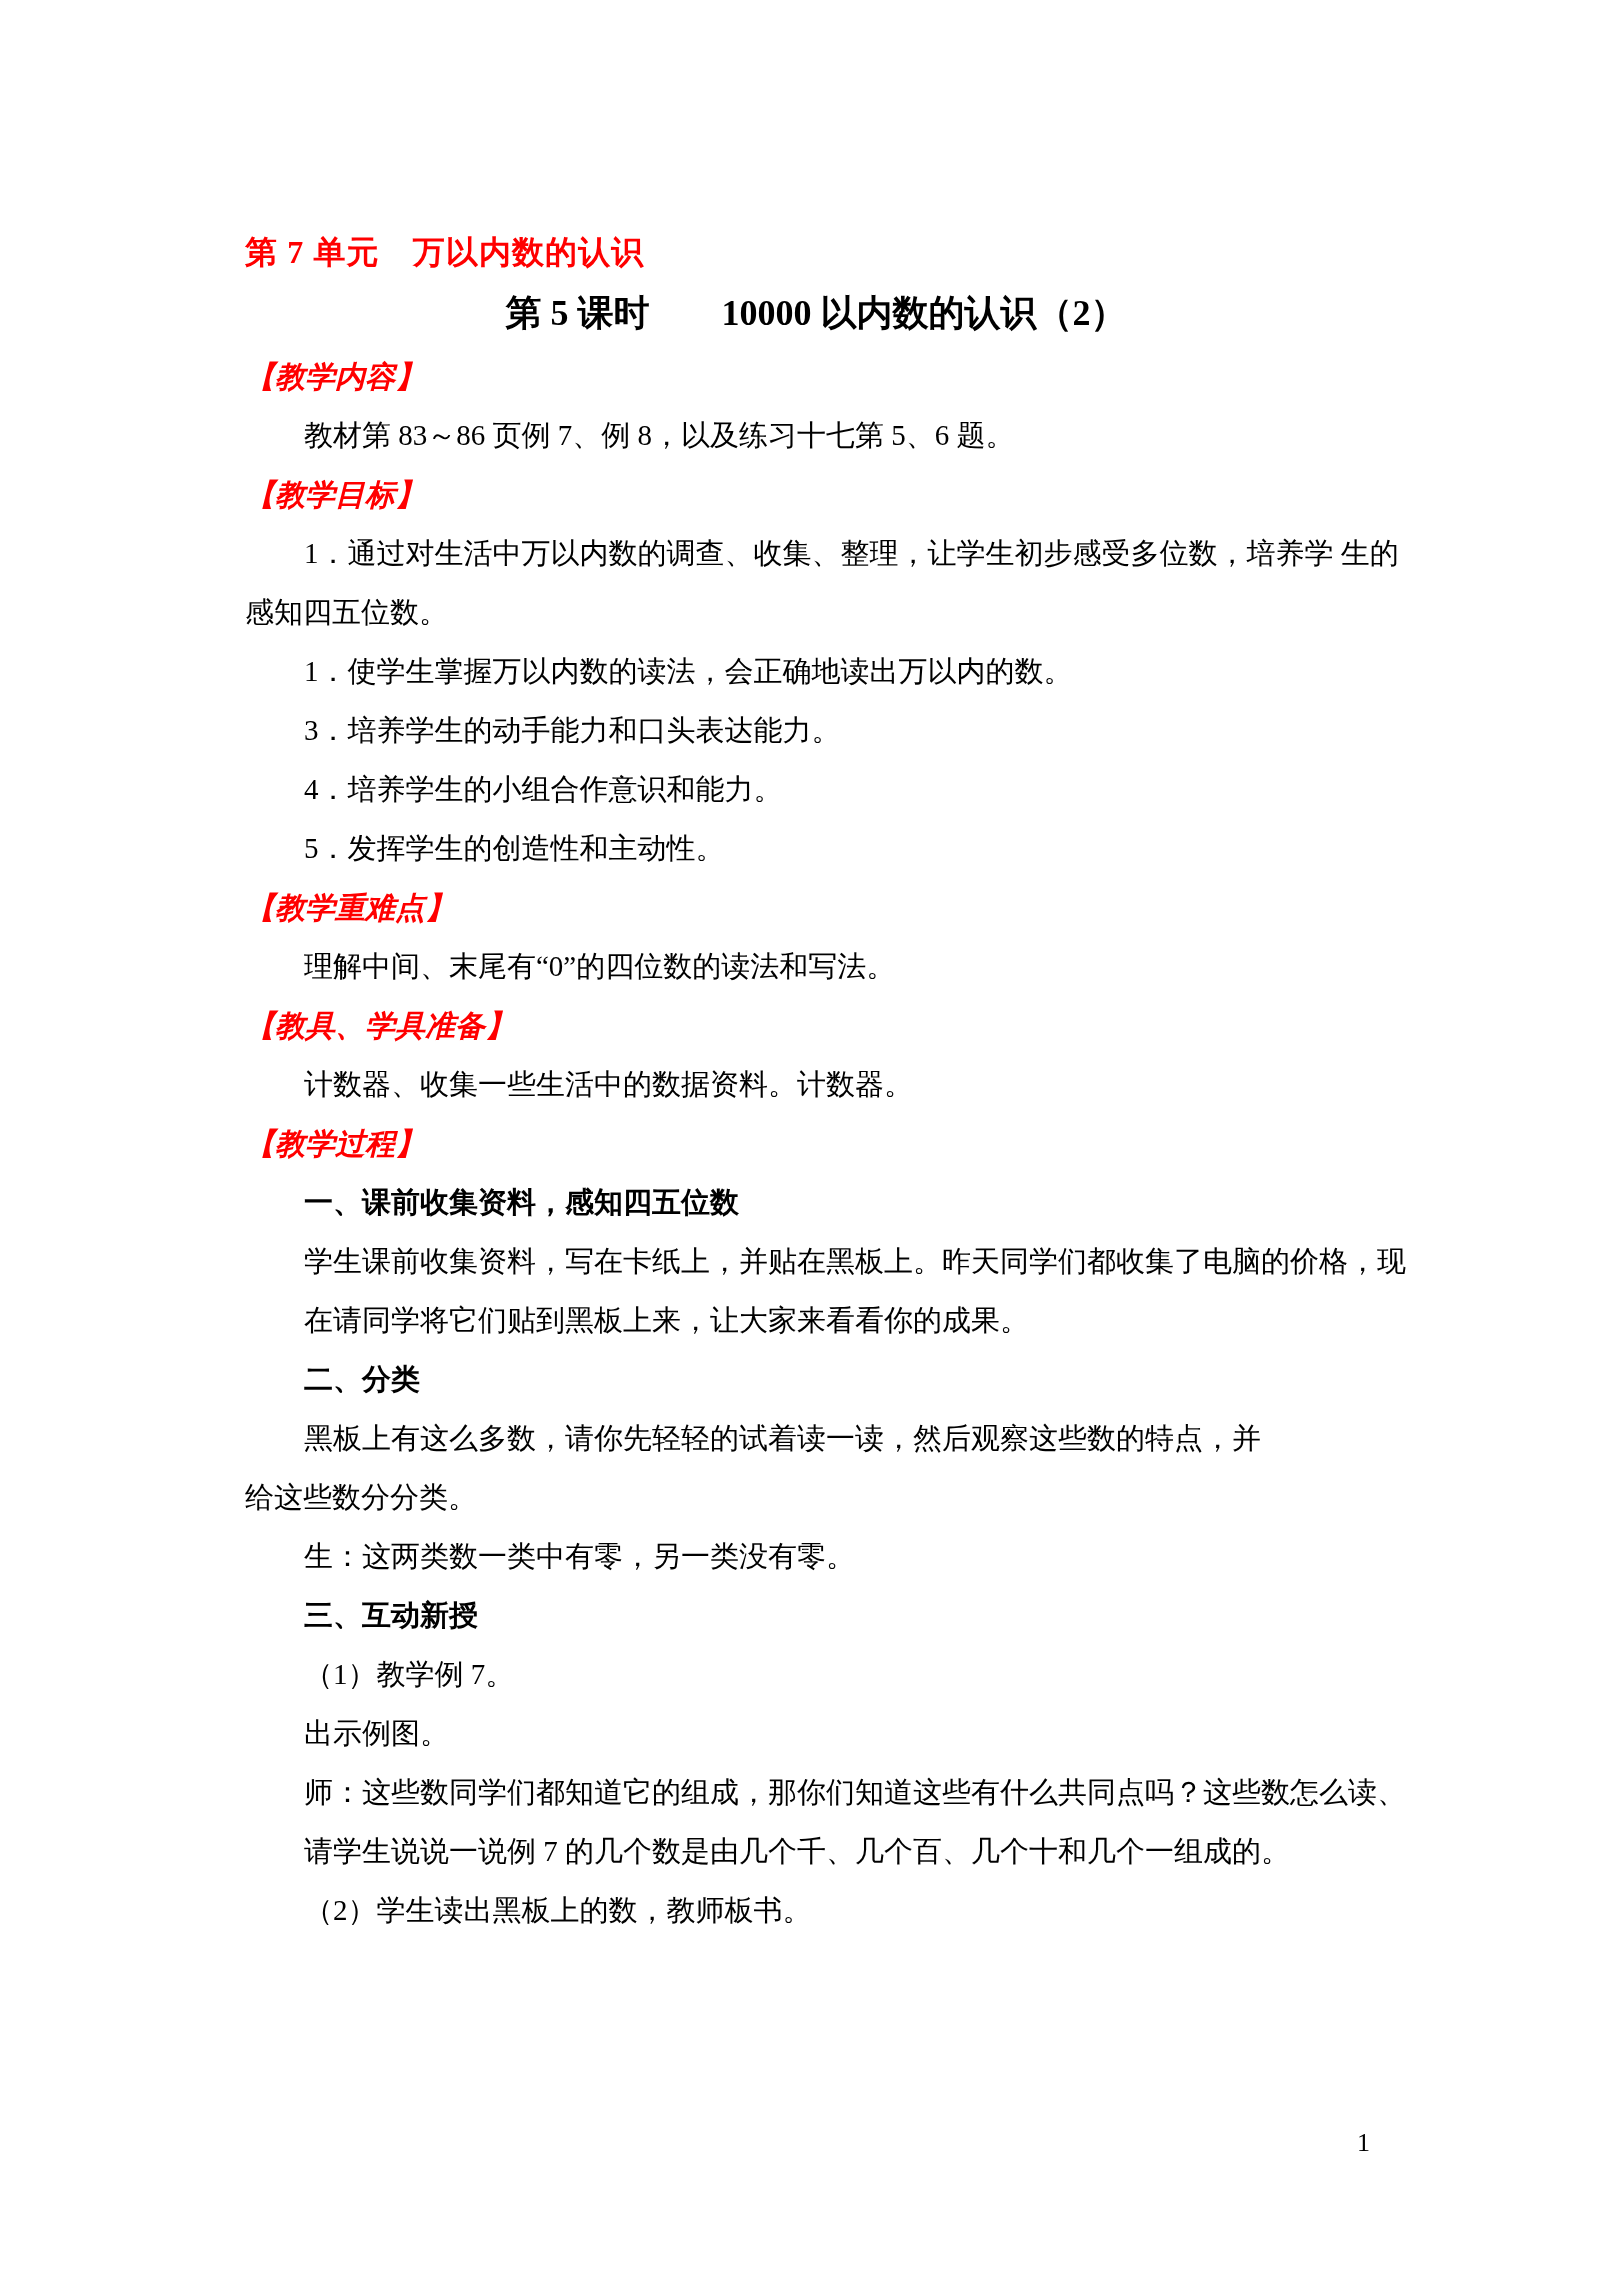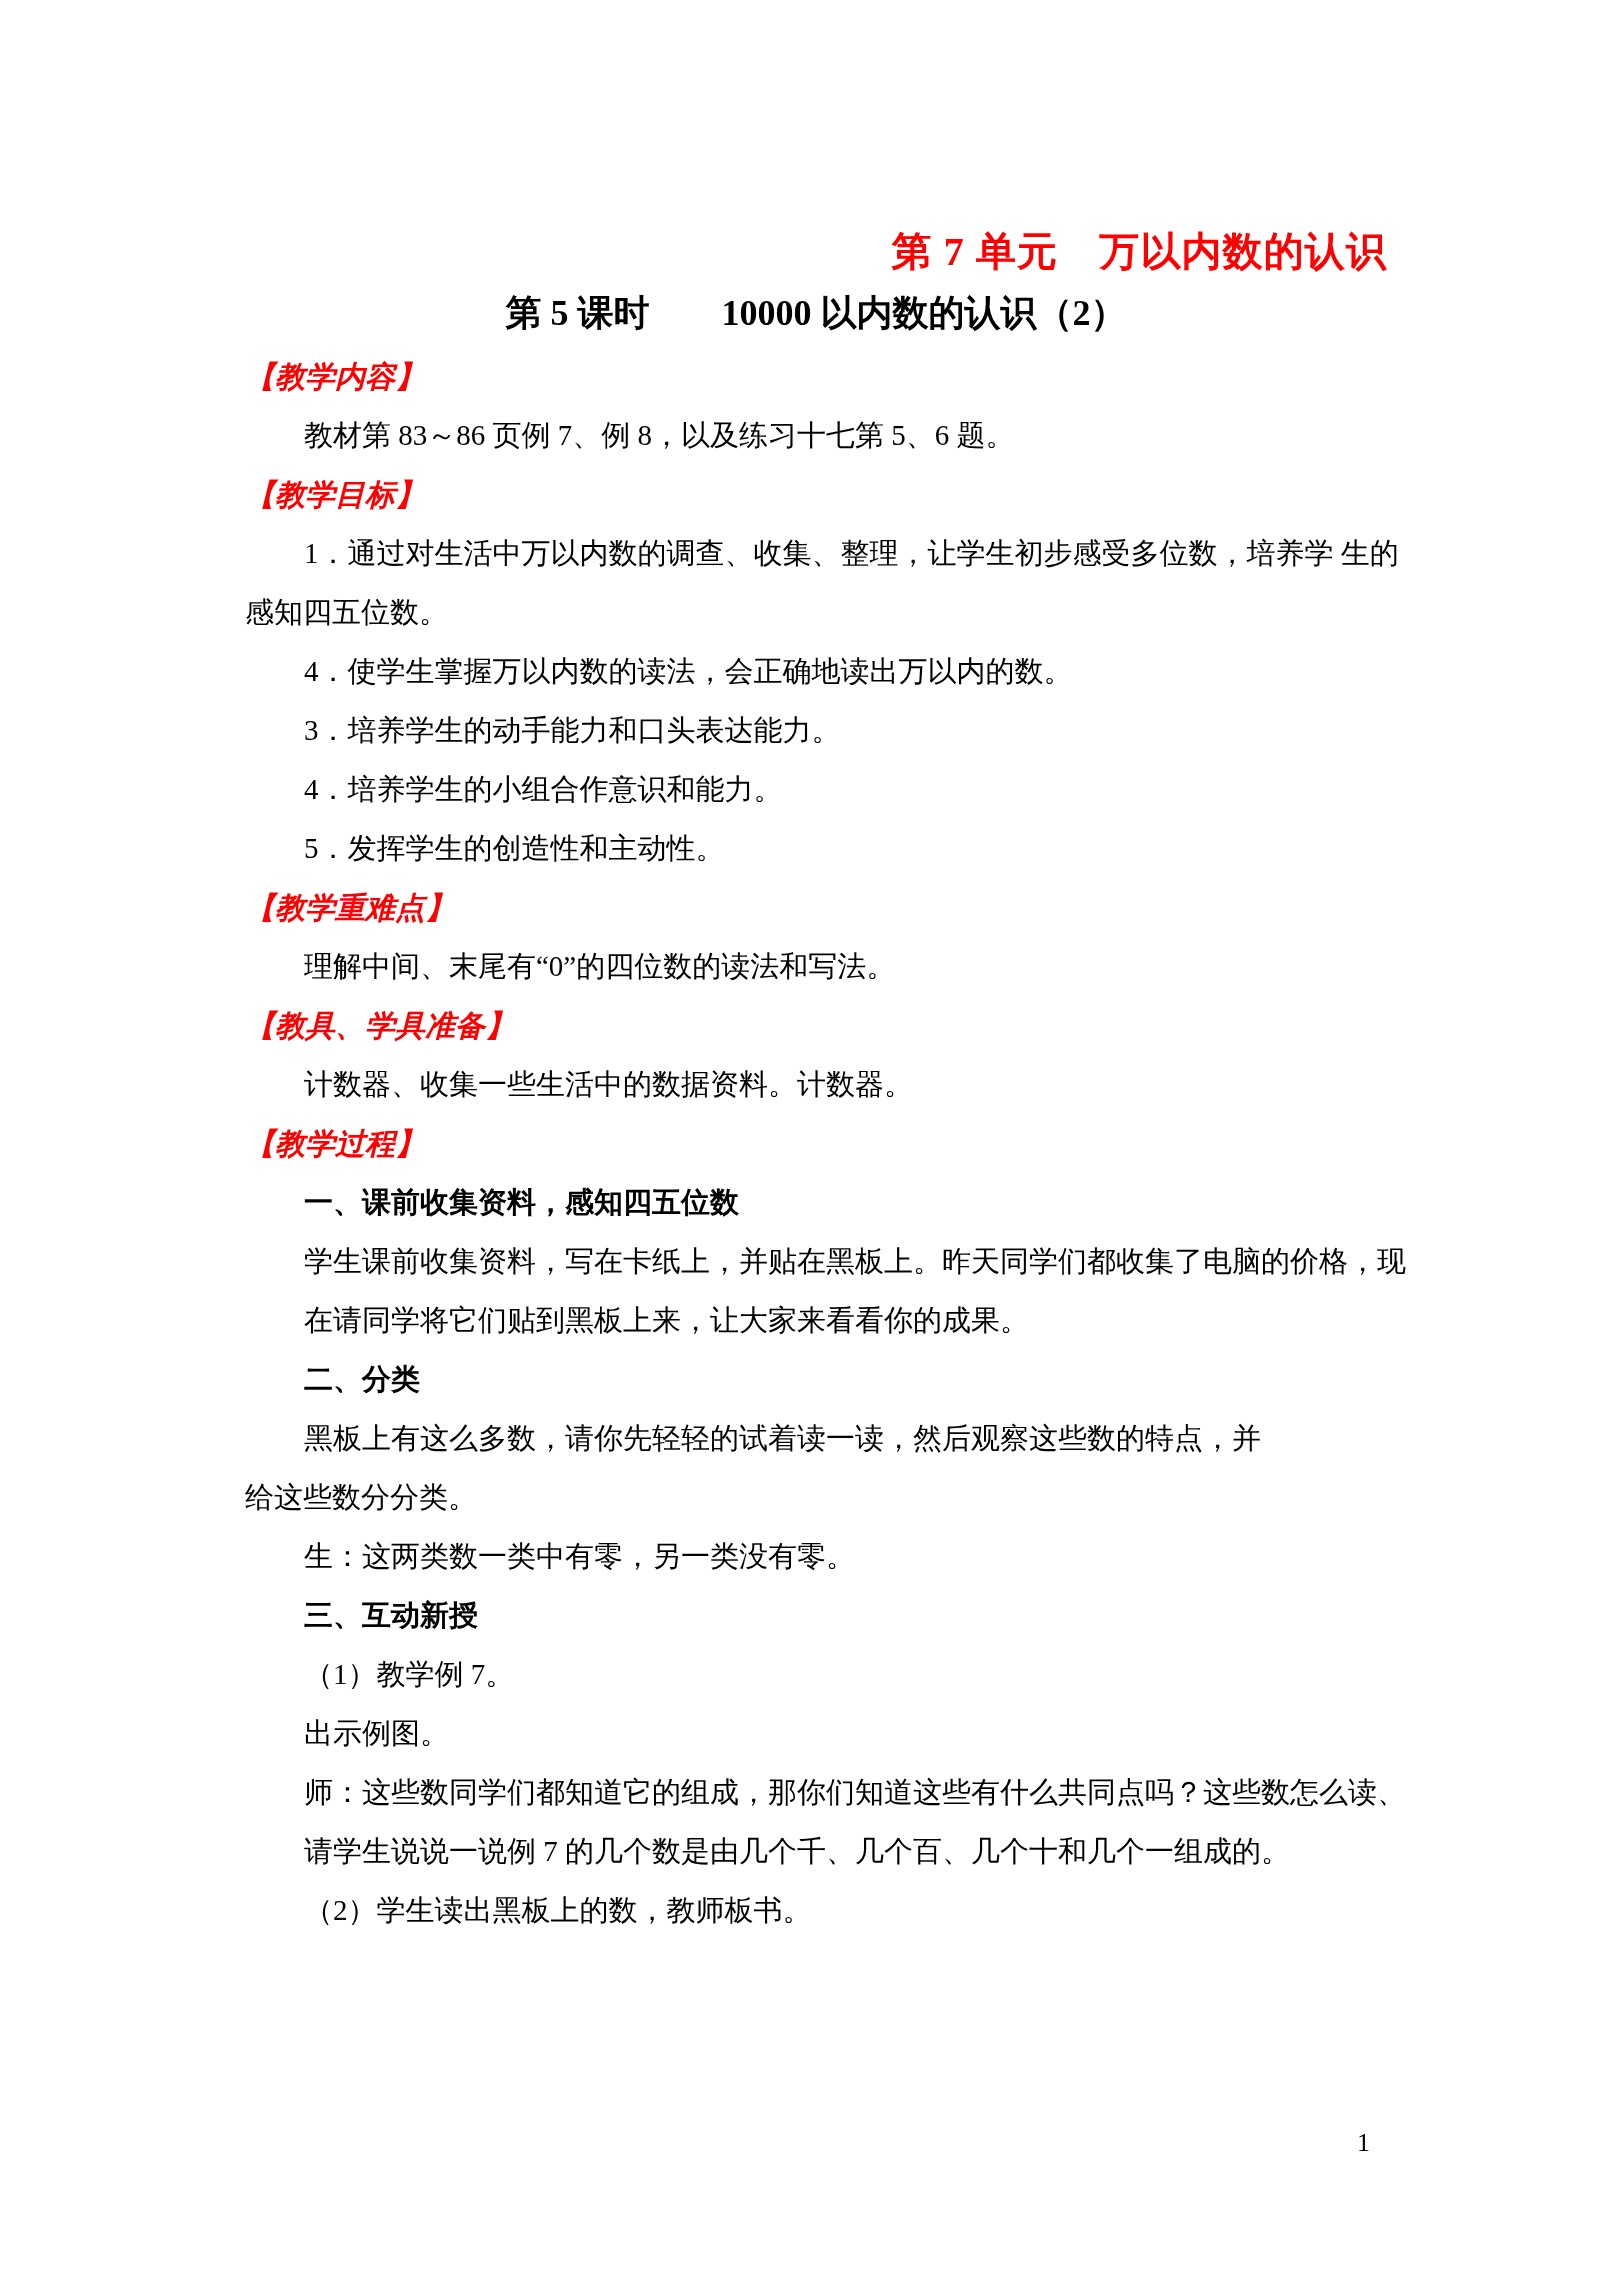--- a/index.html
+++ b/index.html
@@ -7,25 +7,25 @@
     position:relative;
     width:1623px;
     height:2295px;
     background:#ffffff;
     color:#000000;
     font-family:"Liberation Serif","DejaVu Serif",serif;
     overflow:hidden;
   }
   .content{padding:224px 236px 0 245px;}
   .title{
-    font-size:40px;
+    font-size:32px;
     line-height:56px;
     font-weight:bold;
     color:#FF0000;
-    text-align:right;
+    text-align:left;
     white-space:nowrap;
     letter-spacing:1.1px;
   }
   .subtitle{
     font-size:36px;
     line-height:67px;
     font-weight:bold;
     color:#000000;
     text-align:center;
     white-space:nowrap;
@@ -63,21 +63,21 @@
 <div class="page">
   <div class="content">
     <div class="title">第 7 单元　万以内数的认识</div>
     <div class="subtitle">第 5 课时　　10000 以内数的认识（2）</div>
     <div id="lines">
         <div class="line header">【教学内容】</div>
         <div class="line indent">教材第 83～86 页例 7、例 8，以及练习十七第 5、6 题。</div>
         <div class="line header">【教学目标】</div>
         <div class="line indent">1．通过对生活中万以内数的调查、收集、整理，让学生初步感受多位数，培养学 生的</div>
         <div class="line">感知四五位数。</div>
-        <div class="line indent">4．使学生掌握万以内数的读法，会正确地读出万以内的数。</div>
+        <div class="line indent">1．使学生掌握万以内数的读法，会正确地读出万以内的数。</div>
         <div class="line indent">3．培养学生的动手能力和口头表达能力。</div>
         <div class="line indent">4．培养学生的小组合作意识和能力。</div>
         <div class="line indent">5．发挥学生的创造性和主动性。</div>
         <div class="line header">【教学重难点】</div>
         <div class="line indent">理解中间、末尾有“0”的四位数的读法和写法。</div>
         <div class="line header">【教具、学具准备】</div>
         <div class="line indent">计数器、收集一些生活中的数据资料。计数器。</div>
         <div class="line header">【教学过程】</div>
         <div class="line indent bold">一、课前收集资料，感知四五位数</div>
         <div class="line indent">学生课前收集资料，写在卡纸上，并贴在黑板上。昨天同学们都收集了电脑的价格，现</div>

